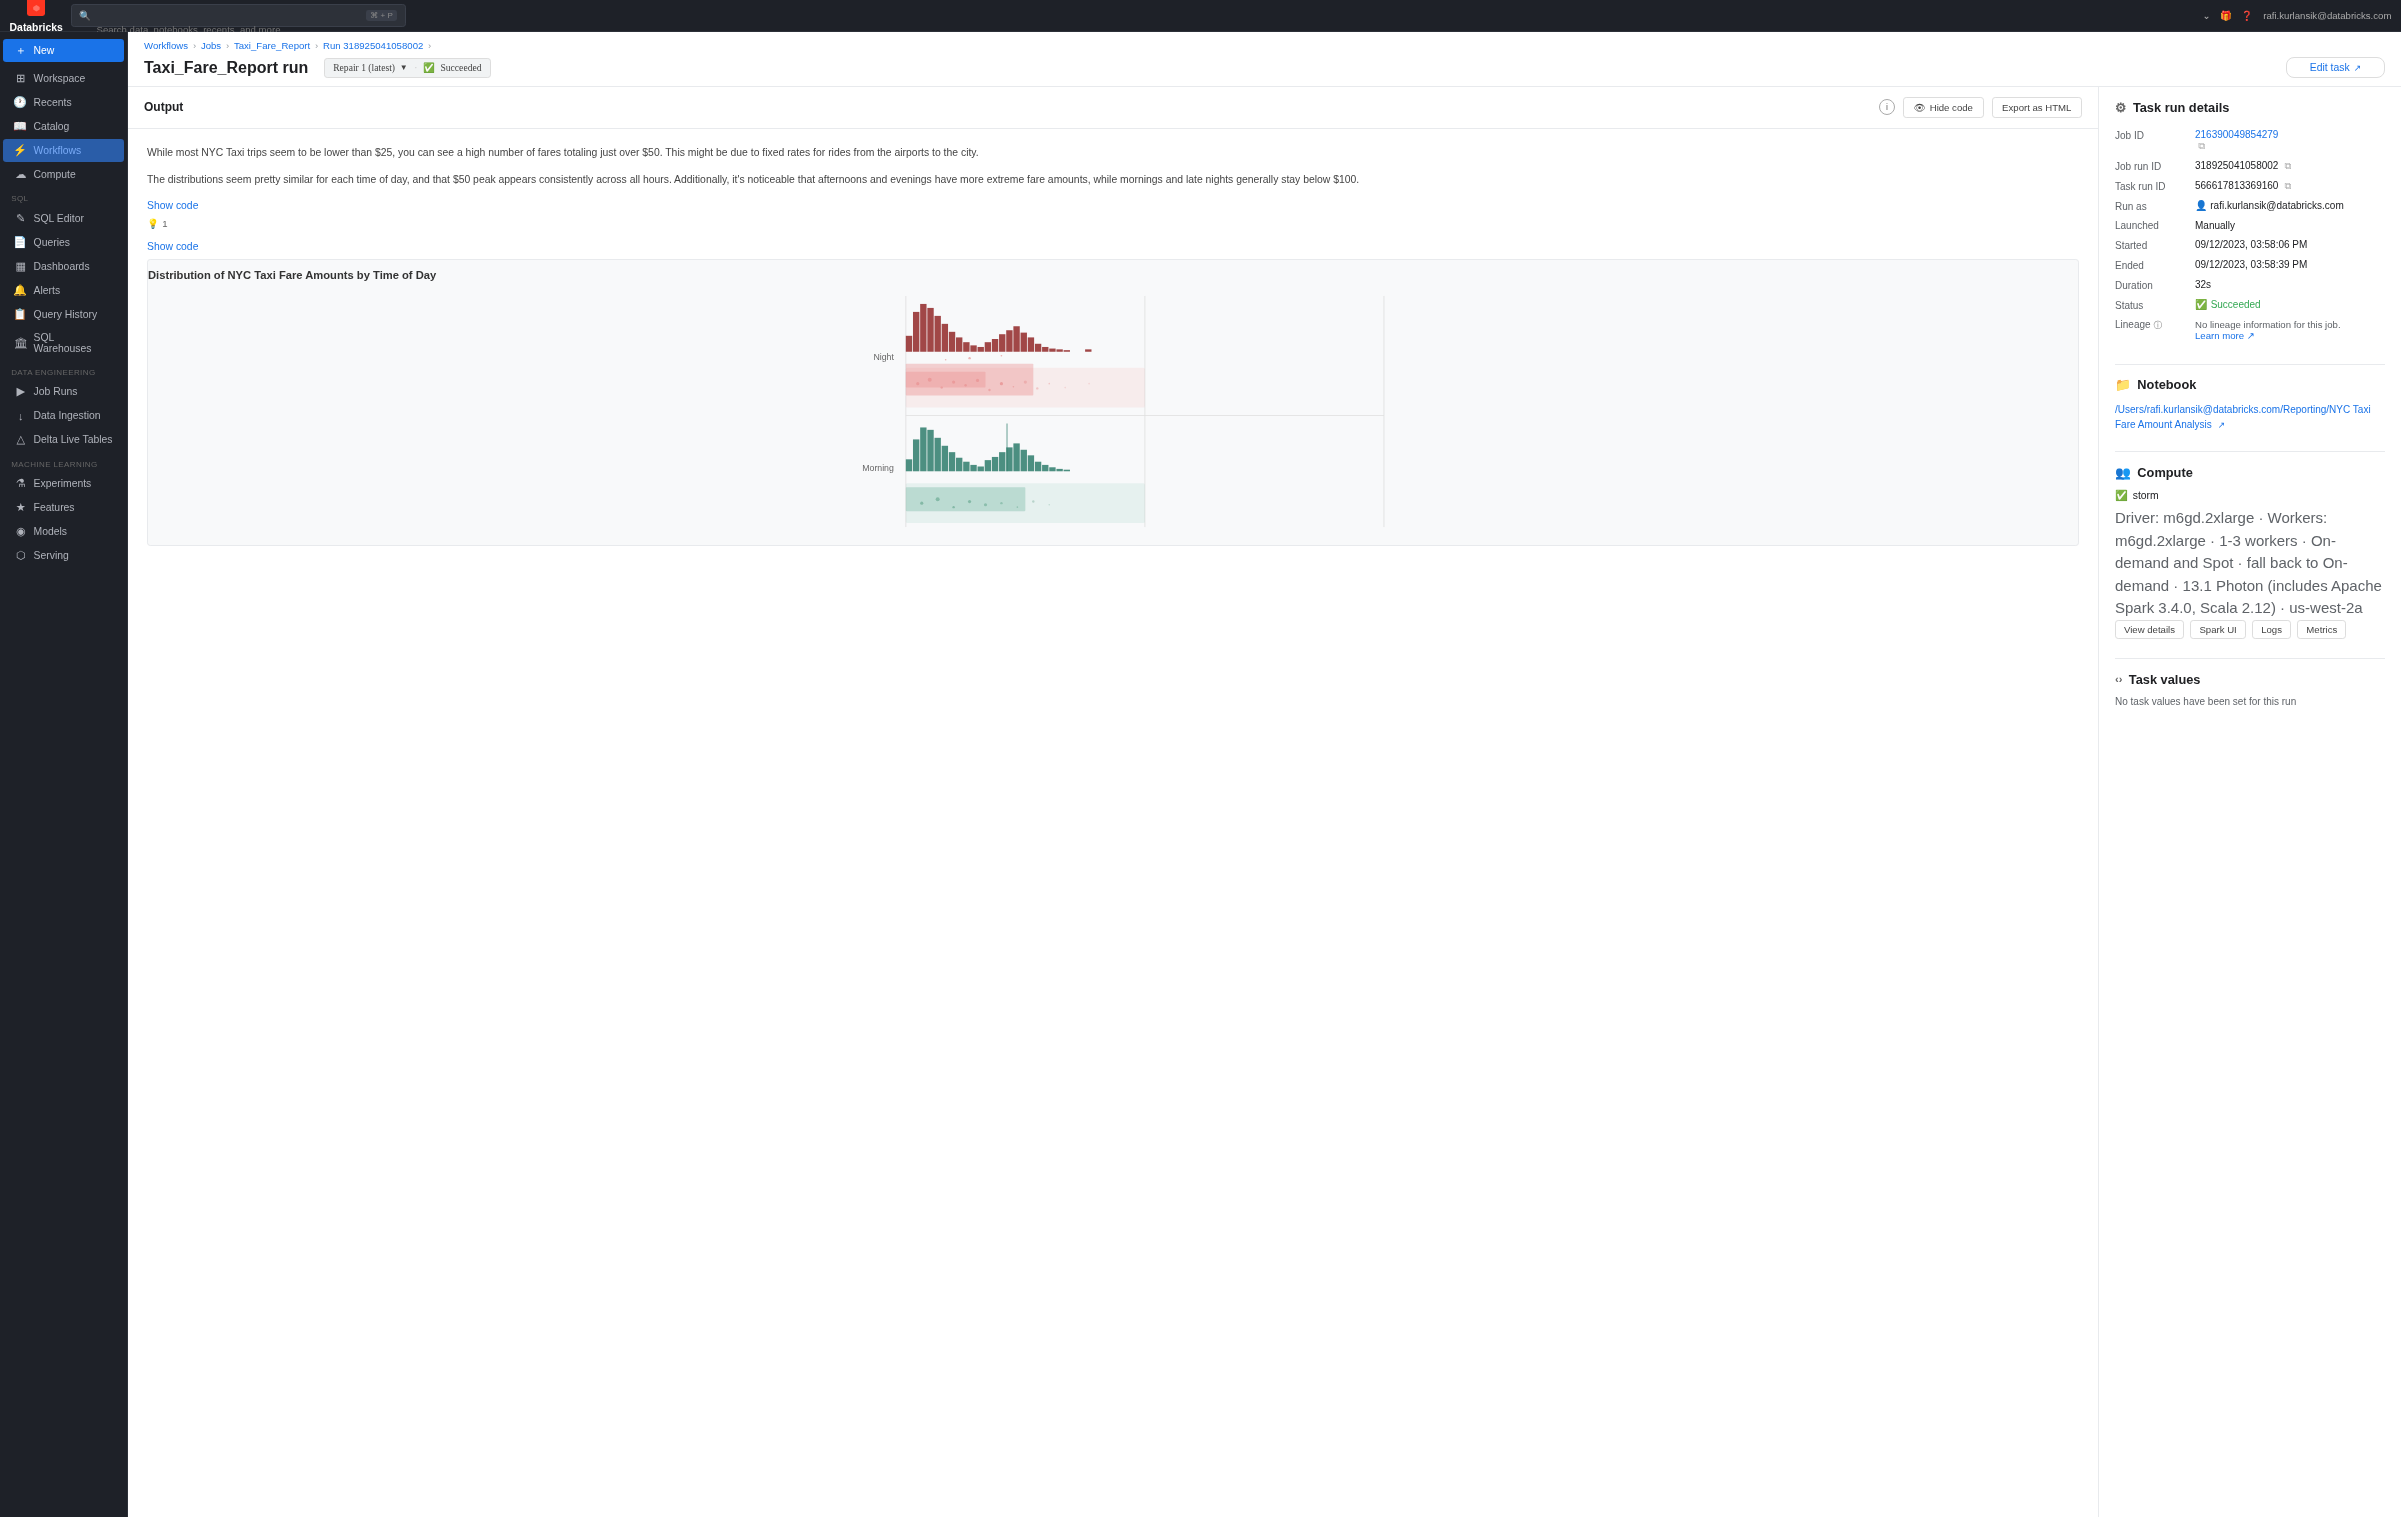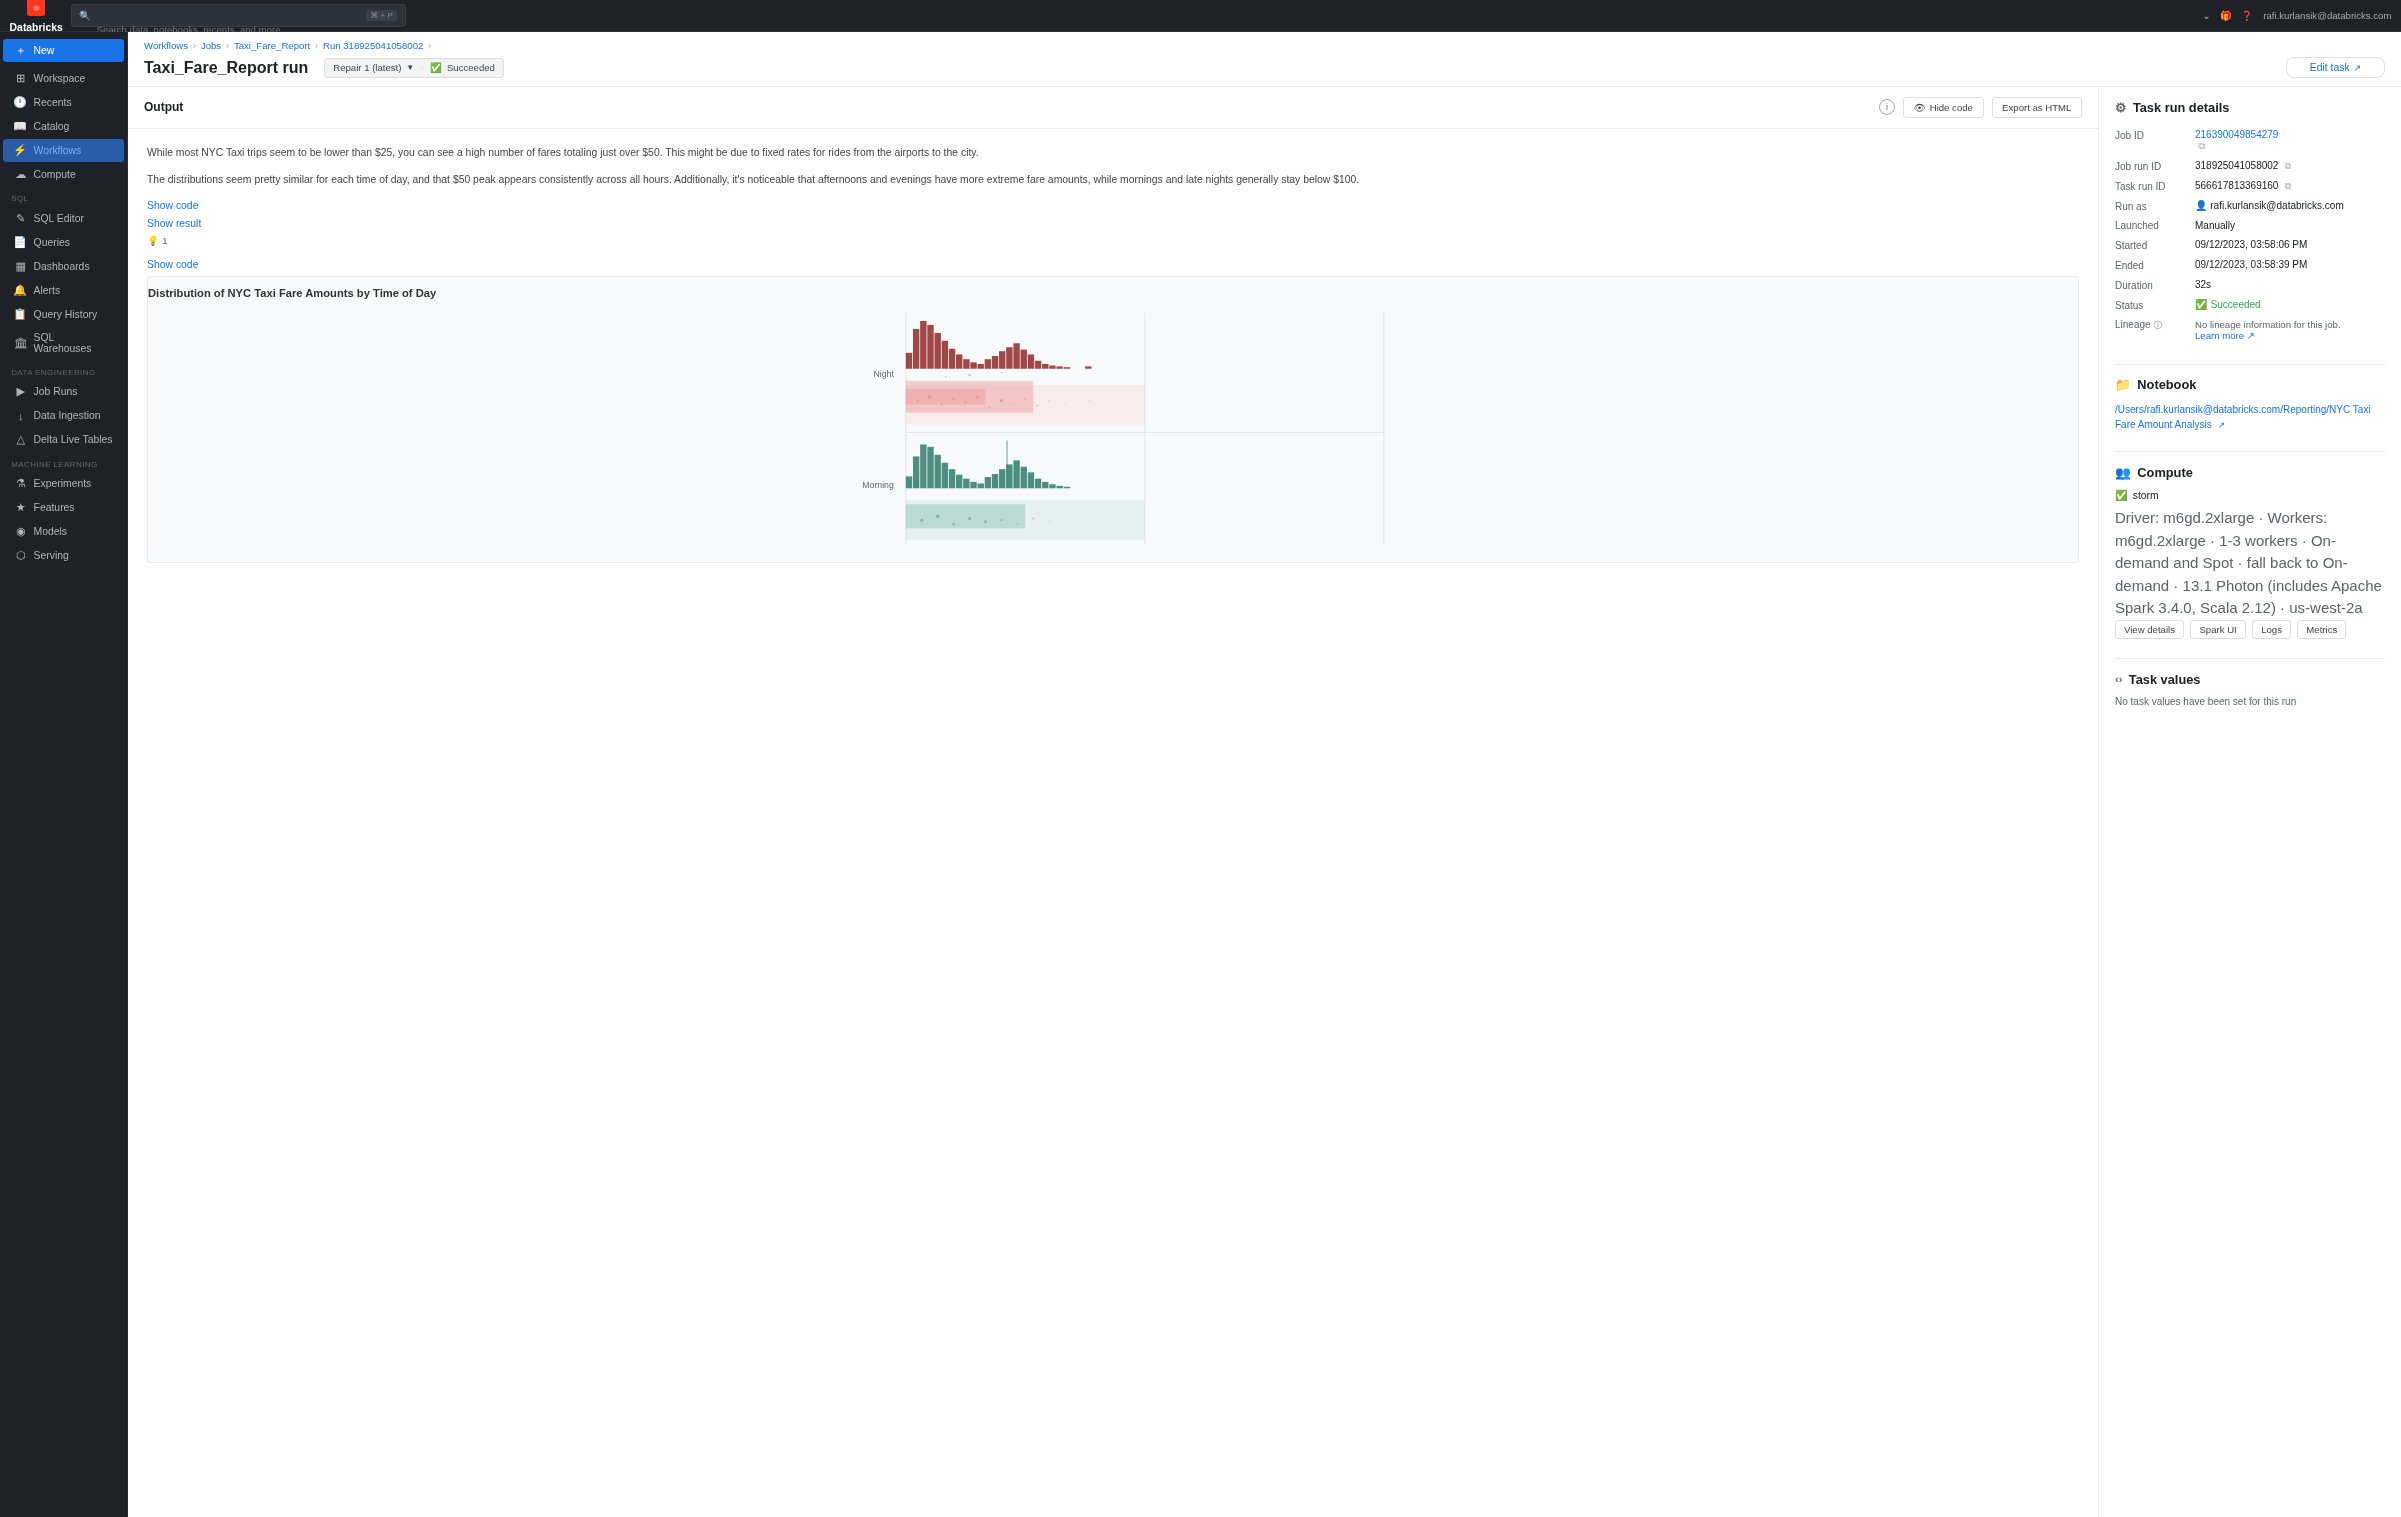--- a/index.html
+++ b/index.html
@@ -27,21 +27,21 @@
     
     .content-area { flex: 1; display: flex; flex-direction: column; overflow: hidden; background: #fff; }
 
     
     .breadcrumb-bar { background: #fff; padding: 8px 16px 0; border-bottom: 0.8px solid #e8eaed; flex-shrink: 0; }
     .breadcrumb { display: flex; align-items: center; gap: 4.8px; font-size: 9.6px; color: #5f6368; margin-bottom: 6.4px; }
     .breadcrumb a { color: #1a73e8; text-decoration: none; }
     .breadcrumb-sep { color: #9aa0a6; }
     .page-header { display: flex; align-items: center; justify-content: space-between; padding-bottom: 8px; }
     .page-title { font-size: 16px; font-weight: 600; color: #202124; display: flex; align-items: center; gap: 9.6px; }
-    .repair-badge { display: flex; align-items: center; gap: 4.8px; background: #f1f3f4; border: 0.8px solid #ddd; border-radius: 3.2px; padding: 3.2px 8px; font-size: 9.6px; color: #444; cursor: pointer; }
+    .repair-badge { display: flex; align-items: center; gap: 4.8px; background: #f1f3f4; border: 0.8px solid #ddd; border-radius: 3.2px; padding: 3.2px 8px; font-size: 9.6px; color: #444; cursor: pointer; font-family: Liberation Serif, serif; }
     .repair-badge .success-icon { color: #34a853; }
     .edit-task-btn { display: flex; align-items: center; gap: 4px; color: #1a73e8; font-size: 10.4px; cursor: pointer; border: 0.8px solid #ddd; border-radius: 8px; padding: 4px 23px; }
 
     
     .body-layout { display: flex; flex: 1; overflow: hidden; }
 
     
     .output-panel { flex: 1; overflow-y: auto; background: #fff; }
     .output-header { display: flex; align-items: center; justify-content: space-between; padding: 9.6px 16px; border-bottom: 0.8px solid #e8eaed; }
     .output-title { font-size: 12px; font-weight: 600; color: #202124; }
@@ -249,21 +249,20 @@
               <span>Export as HTML</span>
             </button>
           </div>
         </div>
 
         <div class="notebook-content">
           <p class="notebook-text">While most NYC Taxi trips seem to be lower than $25, you can see a high number of fares totaling just over $50. This might be due to fixed rates for rides from the airports to the city.</p>
           <p class="notebook-text">The distributions seem pretty similar for each time of day, and that $50 peak appears consistently across all hours. Additionally, it's noticeable that afternoons and evenings have more extreme fare amounts, while mornings and late nights generally stay below $100.</p>
 
           <a class="show-link">Show code</a>
-          <a class="show-link">Show result</a>
           <div class="result-section">
             <span class="result-badge">
               <span>💡</span>
               <span>1</span>
             </span>
           </div>
 
           <a class="show-link">Show code</a>
 
           <div class="chart-area">

